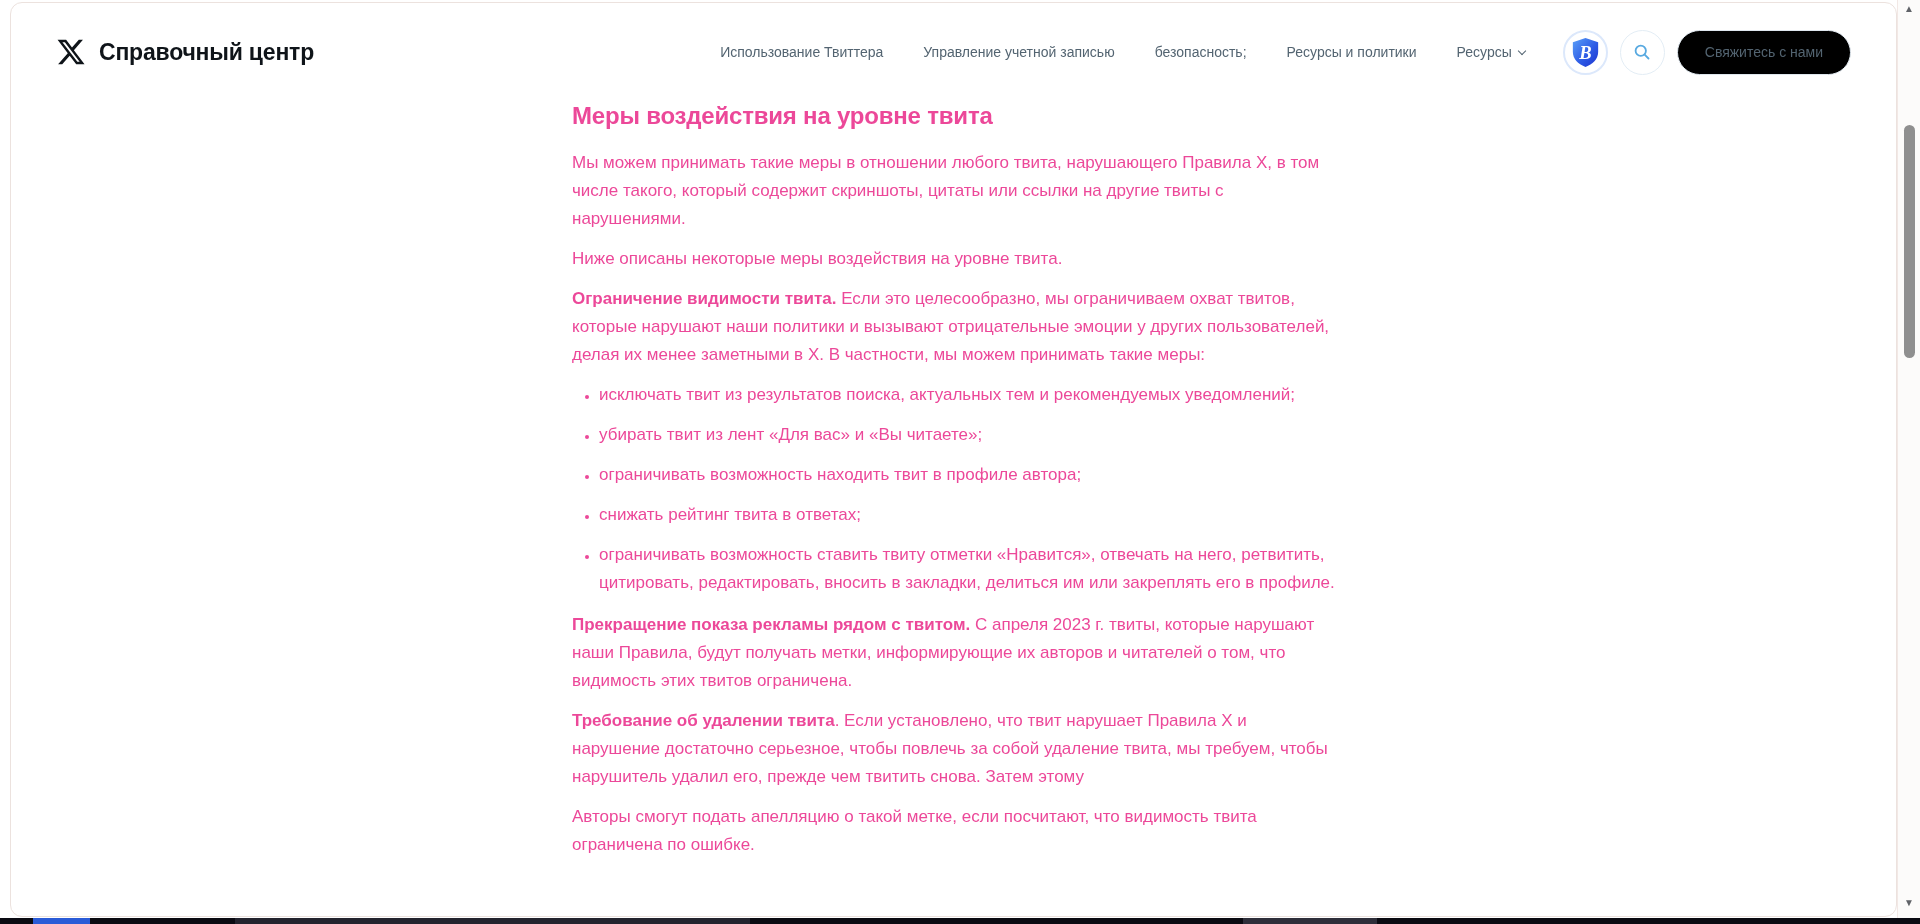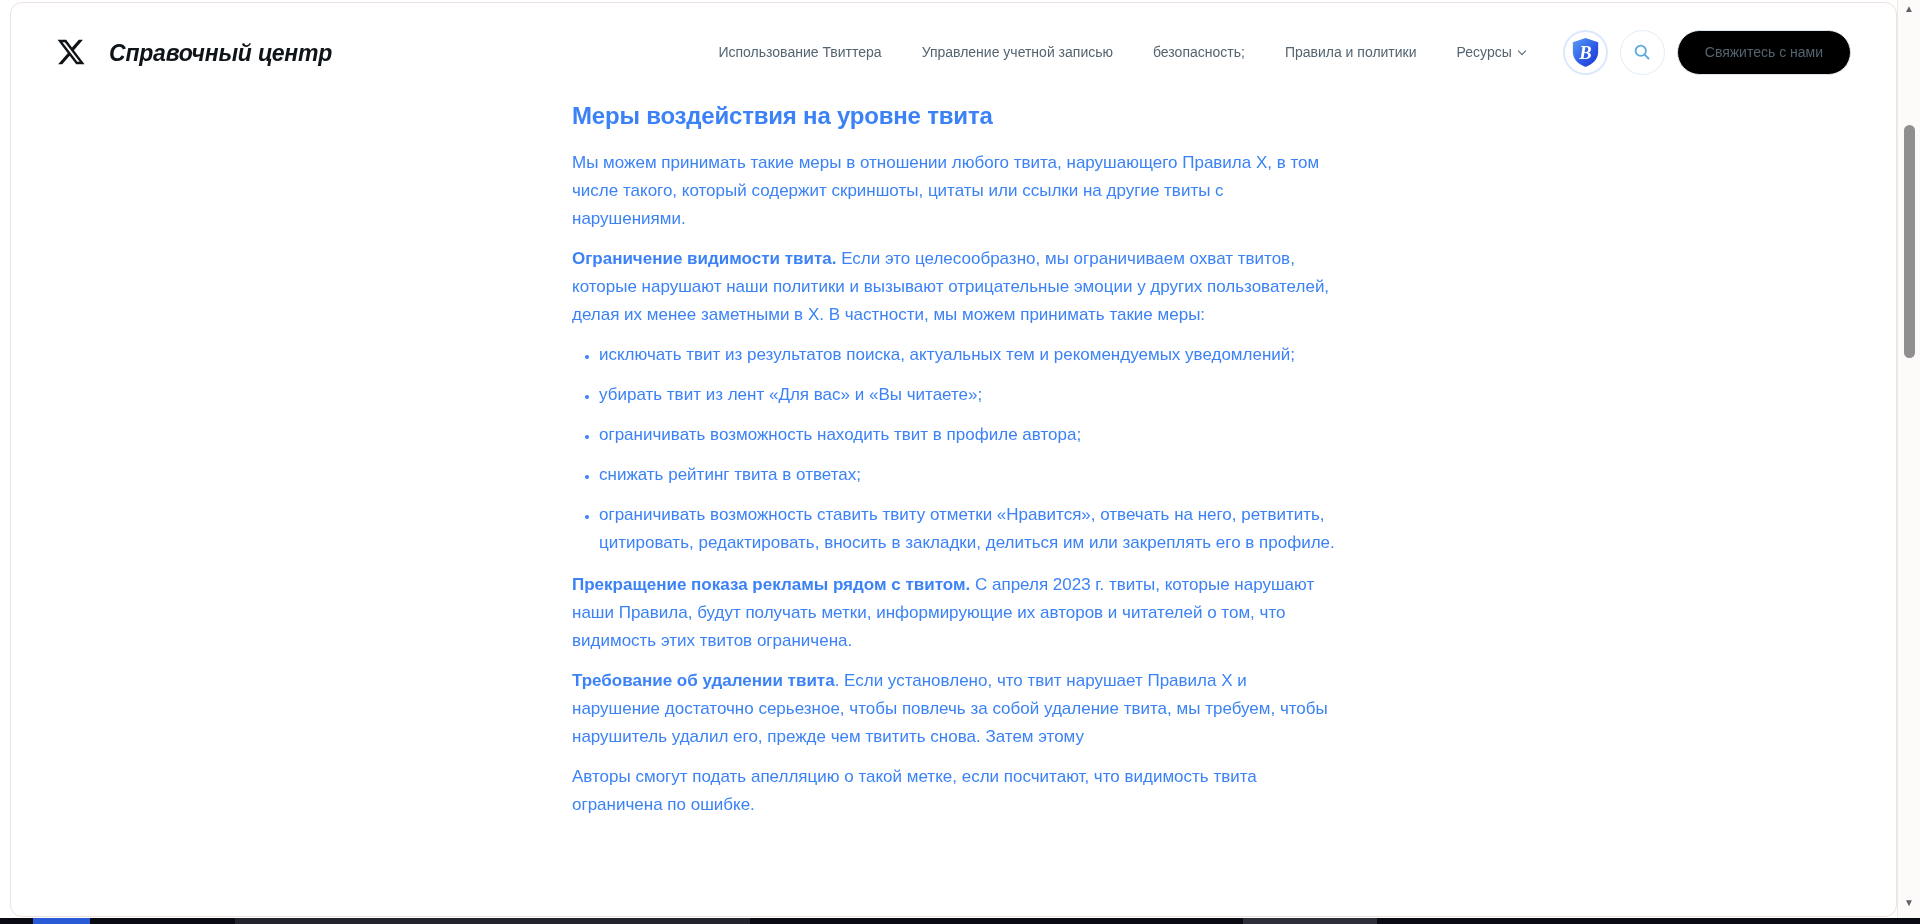--- a/index.html
+++ b/index.html
@@ -22,21 +22,21 @@
     overflow:hidden;
   }
 
   
   .header {
     height:88px;
     padding:10px 45px 0 45px;
     display:flex;
     align-items:center;
   }
-  .brand { display:flex; align-items:flex-end; gap:23px; flex:0 0 auto;font-style:italic; }
+  .brand { display:flex; align-items:center; gap:13px; flex:0 0 auto; }
   .x-logo { width:30px; height:30px; display:block; }
   .brand-title {
     font-size:23px; font-weight:700; color:#0f1419; letter-spacing:-0.2px;
     white-space:nowrap;
   }
   .nav {
     display:flex; align-items:center; gap:40px;
     margin-left:auto;
     font-size:14px; color:#536471;
     white-space:nowrap;
@@ -68,21 +68,21 @@
     display:flex; align-items:center;
     font-size:14px; color:#536471; white-space:nowrap;
     cursor:pointer;
   }
 
   
   .content {
     width:765px;
     margin-left:561px;
     margin-top:10px;
-    color:#3b82f6;
+    color:#ec4899;
   }
   .content h1 {
     font-size:24px; line-height:30px; font-weight:700;
     margin:0 0 18px 0; letter-spacing:-0.2px;
   }
   .content p {
     font-size:17px; line-height:28px;
     margin:0 0 12px 0;
   }
   .content strong { font-weight:700; }
@@ -137,21 +137,21 @@
       <svg class="x-logo" viewBox="0 0 24 24" aria-hidden="true">
         <path fill="#0f1419" d="M18.244 2.25h3.308l-7.227 8.26 8.502 11.24H16.17l-5.214-6.817L4.99 21.75H1.68l7.73-8.835L1.254 2.25H8.08l4.713 6.231zm-1.161 17.52h1.833L7.084 4.126H5.117z"></path>
       </svg>
       <span class="brand-title">Справочный центр</span>
     </div>
 
     <nav class="nav">
       <span class="nav-item">Использование Твиттера</span>
       <span class="nav-item">Управление учетной записью</span>
       <span class="nav-item">безопасность;</span>
-      <span class="nav-item">Правила и политики</span>
+      <span class="nav-item">Ресурсы и политики</span>
       <span class="nav-item">
         <span>Ресурсы</span>
         <span class="chev"></span>
       </span>
     </nav>
 
     <div class="actions">
       <div class="badge-circle">
         <svg class="badge-shield" viewBox="0 0 24 24" aria-hidden="true">
           <defs>
@@ -175,20 +175,23 @@
     </div>
   </header>
 
   <main class="content">
     <h1>Меры воздействия на уровне твита</h1>
 
     <p>
       <span>Мы можем принимать такие меры в отношении любого твита, нарушающего Правила X, в том числе такого, который содержит скриншоты, цитаты или ссылки на другие твиты с нарушениями.</span>
     </p>
 
+    <p>
+      <span>Ниже описаны некоторые меры воздействия на уровне твита.</span>
+    </p>
 
     <p>
       <strong>Ограничение видимости твита.</strong><span> Если это целесообразно, мы ограничиваем охват твитов, которые нарушают наши политики и вызывают отрицательные эмоции у других пользователей, делая их менее заметными в X. В частности, мы можем принимать такие меры:</span>
     </p>
 
     <ul>
       <li>исключать твит из результатов поиска, актуальных тем и рекомендуемых уведомлений;</li>
       <li>убирать твит из лент «Для вас» и «Вы читаете»;</li>
       <li>ограничивать возможность находить твит в профиле автора;</li>
       <li>снижать рейтинг твита в ответах;</li>

